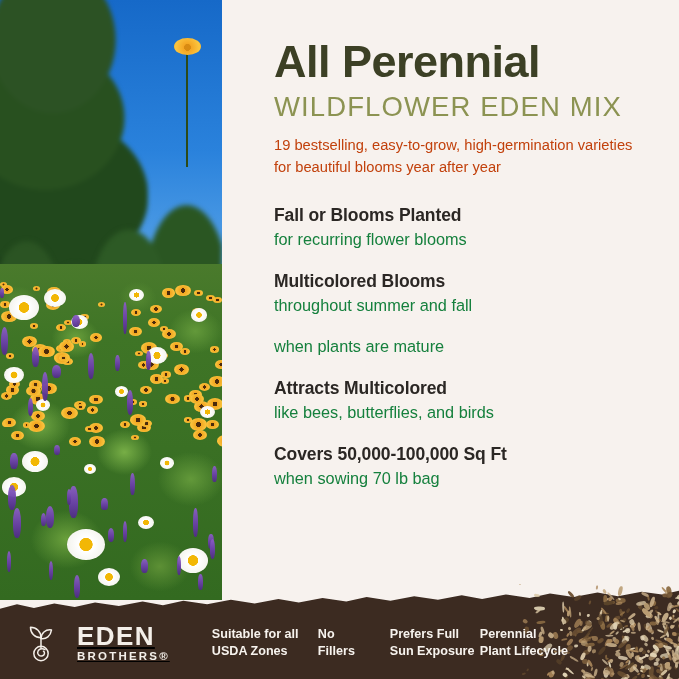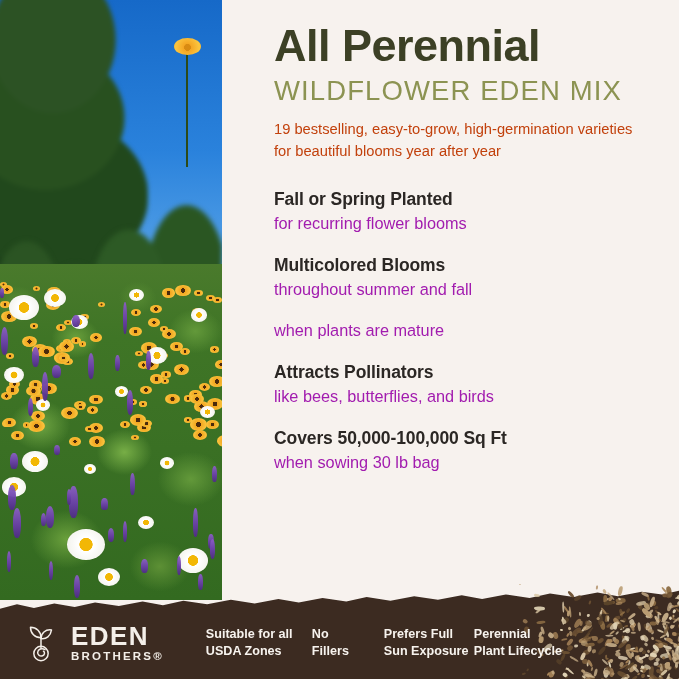--- a/index.html
+++ b/index.html
@@ -119,21 +119,21 @@
     border-radius: 50%;
     background: radial-gradient(circle at 50% 55%, #D98B12 0 20%, #F5A623 22%, #FBC53F 72%, #F0A81E 100%);
   }
 
   
   .panel {
     position: absolute;
     left: 228px; top: 0;
     width: 451px; height: 600px;
     background: #F7F2EE;
-    padding: 22px 30px 0 46px;
+    padding: 38px 30px 0 46px;
   }
   .title {
     font-size: 45px;
     font-weight: 700;
     letter-spacing: -0.5px;
     color: #3C4025;
     line-height: 1.08;
     white-space: nowrap;
   }
   .subtitle {
@@ -160,21 +160,21 @@
     font-size: 17.5px;
     font-weight: 700;
     color: #2B2724;
     line-height: 1.3;
     letter-spacing: -0.1px;
   }
   .f-sub {
     margin-top: 2px;
     font-size: 16.3px;
     font-weight: 400;
-    color: #a21caf;
+    color: #15803d;
     line-height: 1.3;
   }
 
   
   .footer {
     position: absolute;
     left: 0; bottom: 0;
     width: 679px; height: 90px;
   }
   .footer-fill {
@@ -206,22 +206,23 @@
     position: absolute;
     left: 0; bottom: 0;
     width: 100%; height: 72px;
     display: flex;
     align-items: center;
     padding-left: 20px;
   }
   .brand {
     display: flex;
     align-items: center;
-    gap: 9px;
+    gap: 15px;
     flex: 0 0 auto;
+    text-decoration: underline;
   }
   .logo-mark { width: 42px; height: 42px; flex: 0 0 auto; }
   .brand-text { line-height: 1; }
   .brand-eden {
     font-size: 26px;
     font-weight: 700;
     color: #F4EFE9;
     letter-spacing: 1.4px;
   }
   .brand-bros {
@@ -418,37 +419,37 @@
       </div>
   </div>
 
   <div class="panel">
     <div class="title">All Perennial</div>
     <div class="subtitle">WILDFLOWER EDEN MIX</div>
     <div class="lede">19 bestselling, easy-to-grow, high-germination varieties for beautiful blooms year after year</div>
 
     <div class="features">
       <div class="feature">
-        <div class="f-head">Fall or Spring Planted</div>
+        <div class="f-head">Fall or Blooms Planted</div>
         <div class="f-sub">for recurring flower blooms</div>
       </div>
       <div class="feature">
         <div class="f-head">Multicolored Blooms</div>
         <div class="f-sub">throughout summer and fall</div>
       </div>
       <div class="feature">
         <div class="f-sub">when plants are mature</div>
       </div>
       <div class="feature">
-        <div class="f-head">Attracts Pollinators</div>
+        <div class="f-head">Attracts Multicolored</div>
         <div class="f-sub">like bees, butterflies, and birds</div>
       </div>
       <div class="feature">
         <div class="f-head">Covers 50,000-100,000 Sq Ft</div>
-        <div class="f-sub">when sowing 30 lb bag</div>
+        <div class="f-sub">when sowing 70 lb bag</div>
       </div>
     </div>
   </div>
 
   <div class="footer">
     <div class="footer-fill"></div>
     <div class="seeds" id="seeds">
         <div class="seed" style="width: 2px; height: 1.5px; left: 0%; top: 18%; background: rgb(201, 176, 138); transform: rotate(0deg); opacity: 0.72;"></div>
         <div class="seed" style="width: 2.72553px; height: 2.21763px; left: 95.7423%; top: 44.7598%; background: rgb(185, 156, 114); transform: rotate(87deg); opacity: 1;"></div>
         <div class="seed" style="width: 9.6301px; height: 4.82286px; left: 37.4536%; top: 64.4216%; background: rgb(169, 134, 90); transform: rotate(161deg); opacity: 0.91;"></div>

